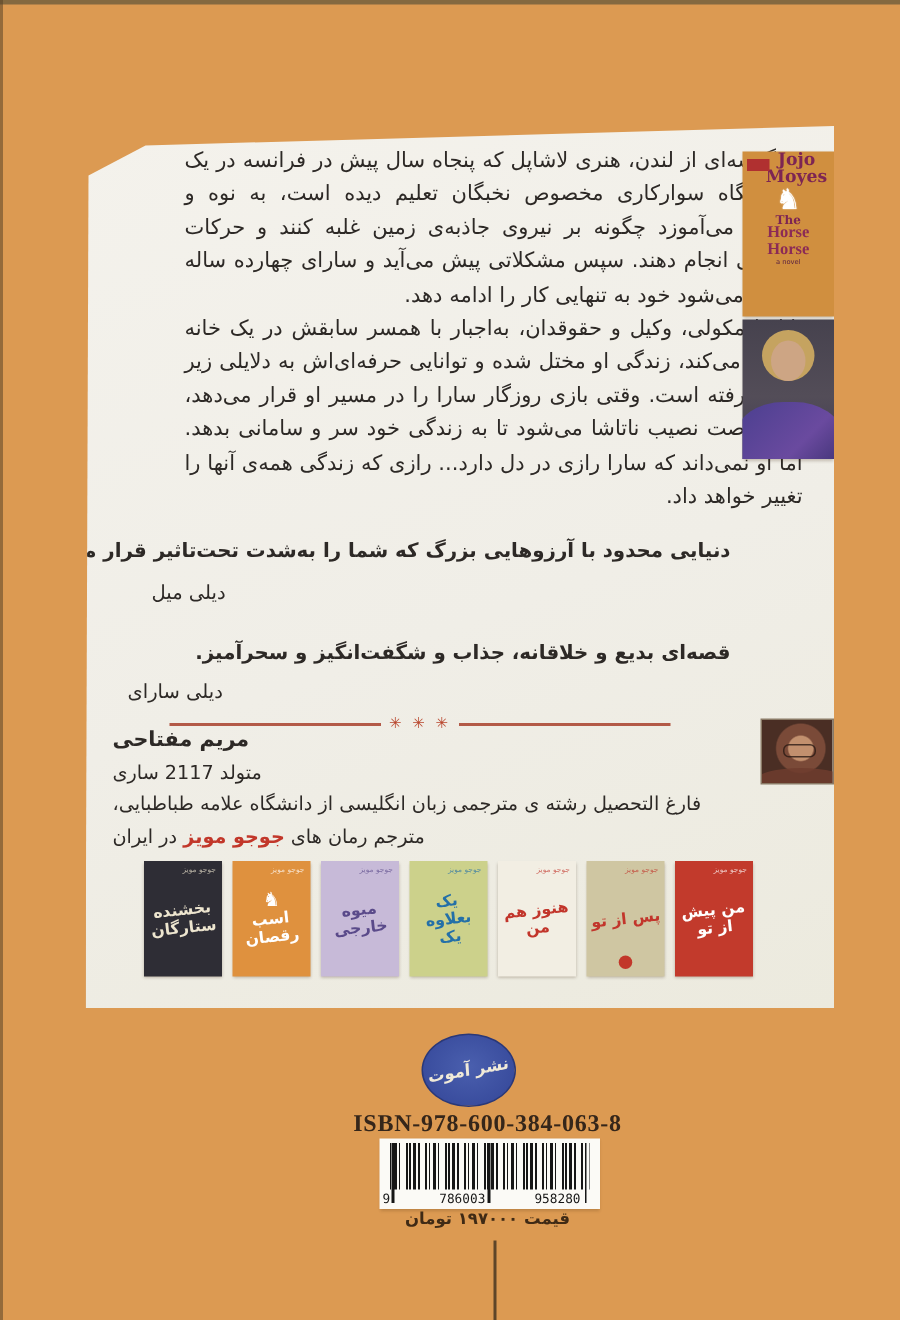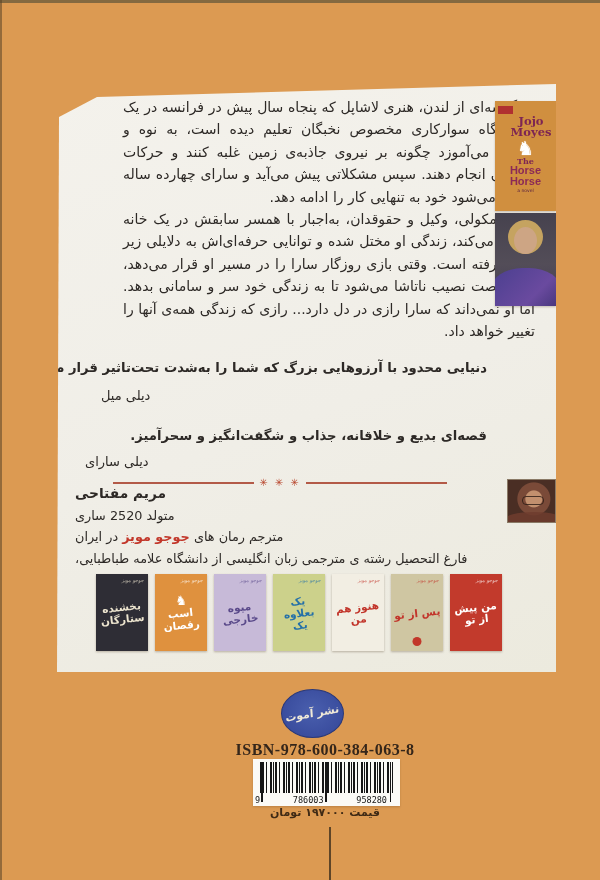--- a/index.html
+++ b/index.html
@@ -62,24 +62,24 @@
   .cover .horse-sm { font-size:13px; color:#fff; line-height:12px; }
   .cover .dot { position:absolute; bottom:5px; left:50%; transform:translateX(-50%); width:9px; height:9px; border-radius:50%; background:#c2372a; }
 
   
   .en-cover {
     position:absolute; left:438px; top:17px; width:61px; height:110px;
     background:#d08f3f; overflow:hidden; box-shadow:0 1px 2px rgba(60,35,10,.25);
     text-align:center; color:#7d2553;
   }
   .en-cover .blurb { position:absolute; top:5px; left:3px; width:15px; height:8px; background:#b03030; }
-  .en-cover .jname { font-family:"DejaVu Serif",serif; font-weight:bold; font-size:11.5px; line-height:11px; margin-top:15px;padding-left:11px; }
+  .en-cover .jname { font-family:"DejaVu Serif",serif; font-weight:bold; font-size:11.5px; line-height:11px; margin-top:0;padding-left:11px; }
   .en-cover .horse-icon { color:#fff; font-size:19px; line-height:18px; margin-top:1px; text-shadow:0 0 1px #fff; }
   .en-cover .t1 { font-family:"DejaVu Serif",serif; font-weight:bold; font-size:8px; line-height:8px; }
-  .en-cover .t2 { font-family:Liberation Sans, sans-serif; font-weight:bold; font-size:11px; line-height:11px; color:#8b2a56; }
+  .en-cover .t2 { font-family:Liberation Serif, serif; font-weight:bold; font-size:11px; line-height:11px; color:#8b2a56; }
   .en-cover .nov { font-size:4.5px; color:#5a2140; margin-top:1px; }
 
   .author-photo {
     position:absolute; left:438px; top:129px; width:61px; height:93px;
     background: linear-gradient(180deg,#46424e 0%, #534d58 55%, #403a52 100%);
     overflow:hidden; box-shadow:0 1px 2px rgba(60,35,10,.25);
   }
   .author-photo .hair { position:absolute; left:13px; top:7px; width:35px; height:34px; border-radius:50%; background:#c5a360; }
   .author-photo .face { position:absolute; left:19px; top:14px; width:23px; height:27px; border-radius:50%; background:#cda584; }
   .author-photo .scarf { position:absolute; left:-4px; bottom:-10px; width:70px; height:48px; border-radius:45% 45% 0 0; background:linear-gradient(135deg,#4a3f8f,#6a4a9f 60%,#3a2f6f); }
@@ -138,23 +138,23 @@
       <div class="line"></div>
     </div>
 
     <div class="tr-photo">
       <div class="glasses"></div>
       <div class="scarf"></div>
     </div>
 
     <div class="tr-block">
       <div class="tr-name">مریم مفتاحی</div>
-      <div>متولد 2520 ساری</div>
+      <div>متولد 2117 ساری</div>
+      <div>فارغ التحصیل رشته ی مترجمی زبان انگلیسی از دانشگاه علامه طباطبایی،</div>
       <div><span>مترجم رمان های </span><span class="hl-red">جوجو مویز</span><span> در ایران</span></div>
-      <div>فارغ التحصیل رشته ی مترجمی زبان انگلیسی از دانشگاه علامه طباطبایی،</div>
     </div>
 
     <div class="covers-row">
       <div class="cover" style="background-color: rgb(46, 45, 53); color: rgb(237, 229, 207);">
         <span class="tiny">جوجو مویز</span>
         <span class="ttl">بخشنده ستارگان</span>
       </div>
       <div class="cover" style="background-color: rgb(223, 145, 62); color: rgb(255, 255, 255);">
         <span class="tiny">جوجو مویز</span>
         <span class="horse-sm">♞</span>

